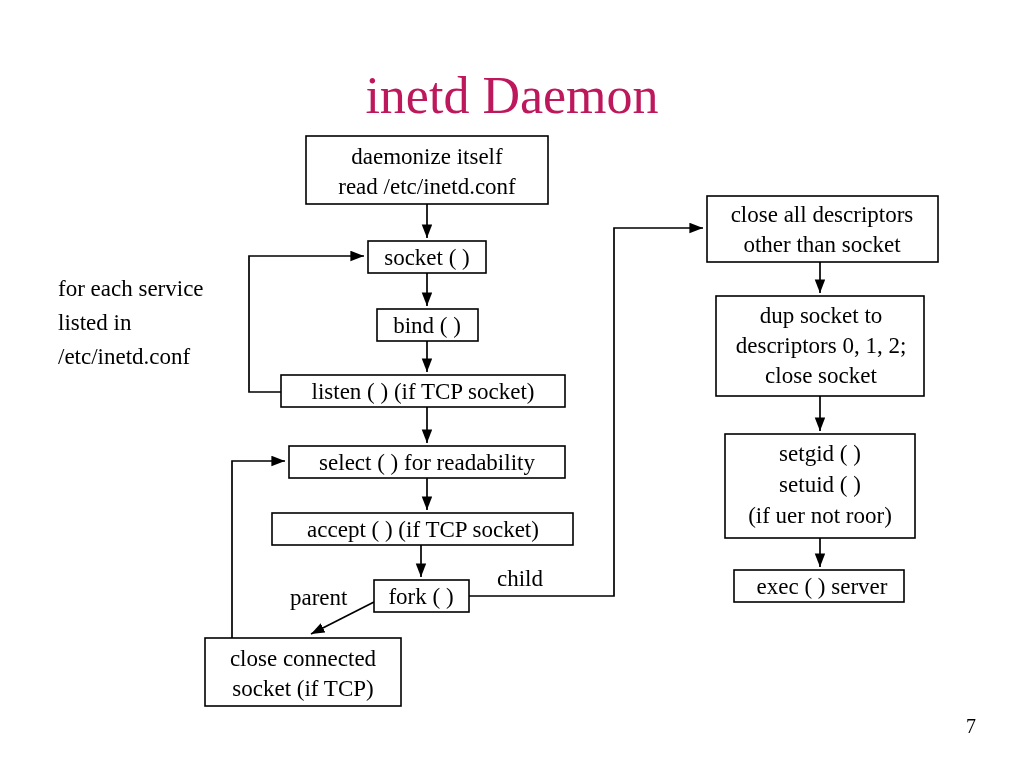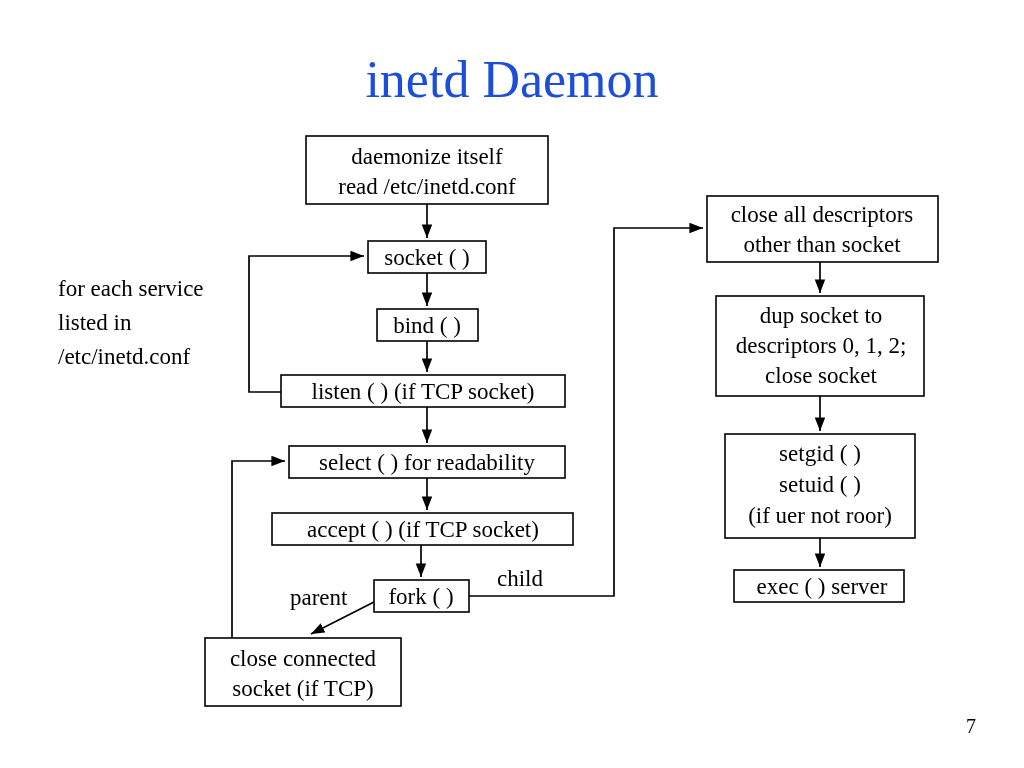--- a/index.html
+++ b/index.html
@@ -13,28 +13,28 @@
     width: 1024px;
     height: 768px;
     background: #ffffff;
     overflow: hidden;
     font-family: "Liberation Serif", "DejaVu Serif", serif;
     color: #000000;
   }
   #slide-title {
     position: absolute;
     left: 0;
-    top: 16px;
+    top: 32px;
     width: 1024px;
     text-align: center;
     font-size: 52px;
     line-height: 1.1;
     font-weight: normal;
     letter-spacing: 0px;
-    color: #1d4ed8;
+    color: #be185d;
   }
   svg.chart-layer {
     position: absolute;
     left: 0;
     top: 0;
     width: 1024px;
     height: 768px;
   }
   .node-rect {
     fill: #ffffff;

